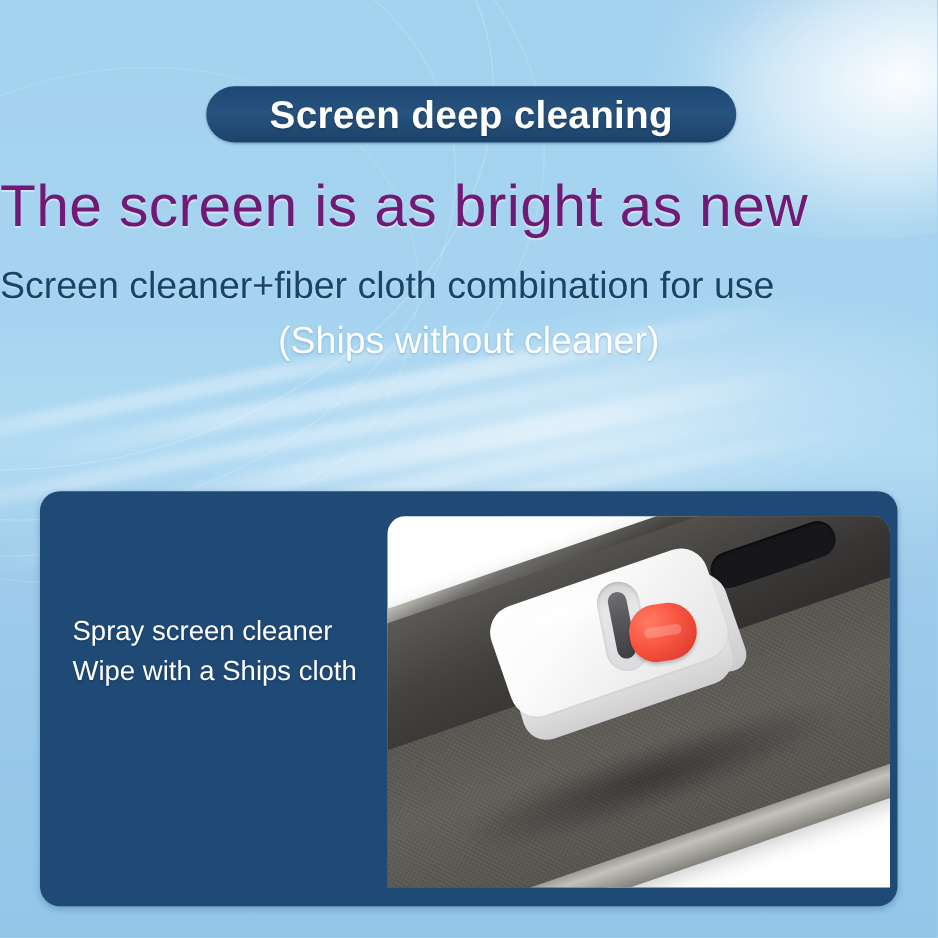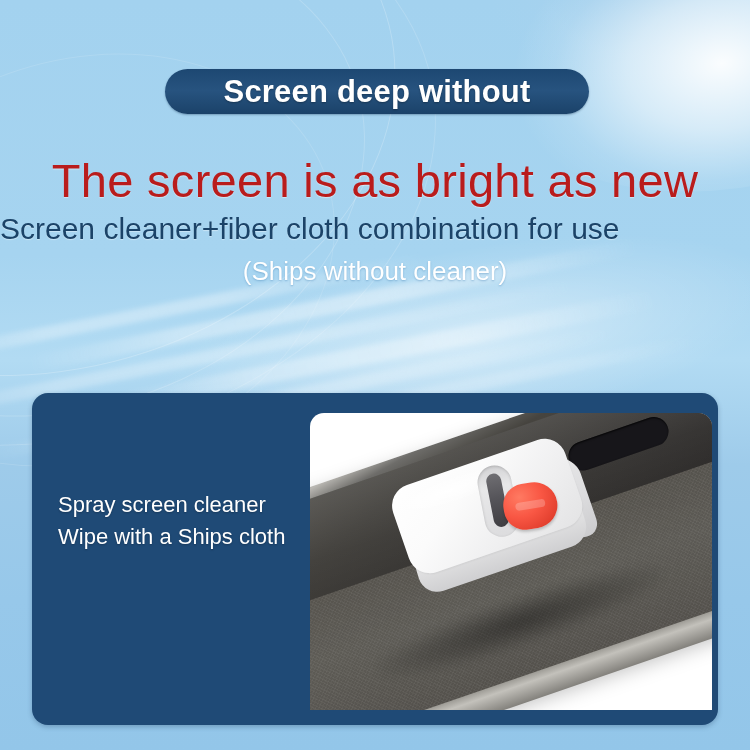--- a/index.html
+++ b/index.html
@@ -70,34 +70,33 @@
     display:flex; align-items:center; justify-content:center;
   }
   .badge-text {
     color:#ffffff; font-size:31px; font-weight:bold; letter-spacing:.2px;
     text-shadow:0 1px 2px rgba(0,0,0,.28);
     white-space:nowrap;
   }
 
   
   .headline {
-    position:absolute; left:0; top:137px; width:750px; text-align:center;
-    font-size:47px; color:#b91c1c; font-weight:normal;
+    position:absolute; left:0; top:137px; width:750px; text-align:left;
+    font-size:47px; color:#701a75; font-weight:normal;
     letter-spacing:.3px; white-space:nowrap;
     text-shadow:0 1px 1px rgba(255,255,255,.45);
-    margin-top:16px;
   }
   .sub1 {
     position:absolute; left:0; top:212px; width:750px; text-align:left;
     font-size:30px; color:#1b4368; font-weight:normal; white-space:nowrap;
     text-shadow:0 1px 1px rgba(255,255,255,.40);
   }
   .sub2 {
     position:absolute; left:0; top:256px; width:750px; text-align:center;
-    font-size:26px; color:#ffffff; font-weight:normal; white-space:nowrap;
+    font-size:30px; color:#ffffff; font-weight:normal; white-space:nowrap;
     text-shadow:0 1px 2px rgba(70,130,180,.45);
   }
 
   
   .panel {
     position:absolute; left:32px; top:393px; width:686px; height:332px;
     background:#1f4a76;
     border-radius:16px;
     box-shadow:0 2px 5px rgba(30,60,95,.30);
     overflow:hidden;
@@ -238,21 +237,21 @@
     <div class="streak s1"></div>
     <div class="streak s2"></div>
     <div class="streak s3"></div>
     <div class="streak s4"></div>
     <div class="streak s5"></div>
     <div class="streak s6"></div>
   </div>
 </div>
 
 <div class="badge">
-  <div class="badge-text">Screen deep without</div>
+  <div class="badge-text">Screen deep cleaning</div>
 </div>
 
 <div class="headline">The screen is as bright as new</div>
 <div class="sub1">Screen cleaner+fiber cloth combination for use</div>
 <div class="sub2">(Ships without cleaner)</div>
 
 <div class="panel">
 
   <div class="panel-caption">
     <span>Spray screen cleaner</span>

